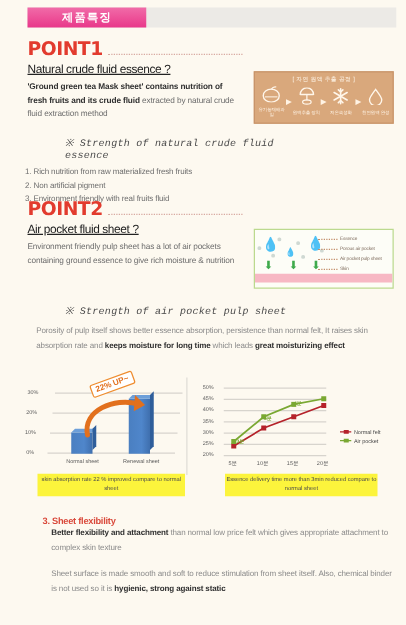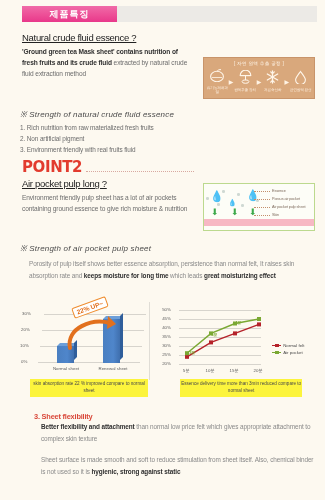--- a/index.html
+++ b/index.html
@@ -24,21 +24,21 @@
   
   .point-head { display: flex; align-items: flex-end; gap: 4px; }
   .point-title { font-size: 15px; font-weight: bold; color: #e23b2e; letter-spacing: -0.4px; font-family: "DejaVu Sans", sans-serif; }
   .dotline { flex: 1; border-bottom: 1px dotted #d8a9a0; margin-bottom: 4px; height: 1px; }
   .point-sub { font-size: 9.5px; color: #222; margin-top: 2px; font-weight: 500; letter-spacing: -0.3px; text-decoration: underline; }
   .point-body { font-size: 6.6px; color: #6d6d6d; line-height: 1.65; margin-top: 4px; letter-spacing: -0.1px; }
   .point-body b { color: #303030; font-weight: bold; }
 
   .sect-head {
     font-size: 8px; color: #4a4a4a; font-style: italic;
-    font-family: Liberation Sans, sans-serif; letter-spacing: 0.2px;
+    font-family: Liberation Mono, monospace; letter-spacing: 0.2px; margin-left: 32px;
   }
   .num-list { margin-top: 3px; }
   .num-list li { list-style: none; font-size: 6.4px; color: #6d6d6d; line-height: 1.75; letter-spacing: -0.1px; }
 
   
   #p1 { position: absolute; left: 22px; top: 30px; width: 172px; }
   #p1-fig { position: absolute; left: 203px; top: 57px; width: 112px; height: 42px; }
   #p1-str { position: absolute; left: 20px; top: 108px; width: 200px; }
   #p2 { position: absolute; left: 22px; top: 158px; width: 172px; }
   #p2-fig { position: absolute; left: 203px; top: 183px; width: 112px; height: 48px; }
@@ -106,20 +106,24 @@
 <body>
 
 <div class="page">
 
   <div class="tabbar">
     <div class="track"></div>
     <div class="tab-active">제품특징</div>
   </div>
 
   <div id="p1">
+    <div class="point-head">
+      <div class="point-title">POINT1</div>
+      <div class="dotline"></div>
+    </div>
     <div class="point-sub">Natural crude fluid essence ?</div>
     <div class="point-body">
       <b>'Ground green tea Mask sheet' contains nutrition of fresh fruits and its crude fluid</b><span> extracted by natural crude fluid extraction method</span>
     </div>
   </div>
 
   <div id="p1-fig">
     <div class="fig-brown">
       <div class="cap">[ 자연 원액 추출 공정 ]</div>
       <div class="flowrow">
@@ -179,21 +183,21 @@
       <li>2. Non artificial pigment</li>
       <li>3. Environment friendly with real fruits fluid</li>
     </ul>
   </div>
 
   <div id="p2">
     <div class="point-head">
       <div class="point-title">POINT2</div>
       <div class="dotline"></div>
     </div>
-    <div class="point-sub">Air pocket pulp long ?</div>
+    <div class="point-sub">Air pocket fluid sheet ?</div>
     <div class="point-body">Environment friendly pulp sheet has a lot of air pockets containing ground essence to give rich moisture &amp; nutrition</div>
   </div>
 
   <div id="p2-fig">
     <div class="fig-green">
       <div class="skinband"></div>
 
       <div class="drop" style="left:6px; top:7px;">💧</div>
       <div class="drop sm" style="left:24px; top:13px; color:#a9b7b4;">💧</div>
       <div class="drop" style="left:42px; top:6px;">💧</div>

